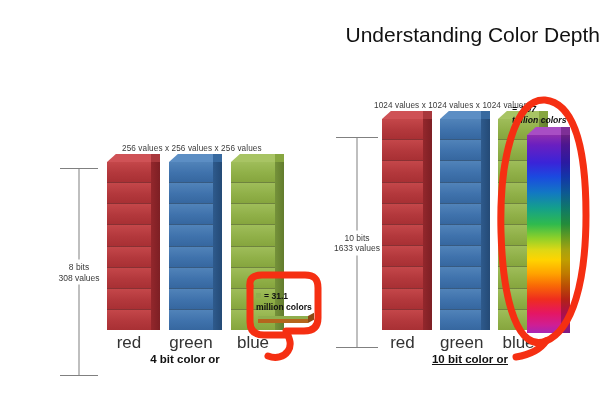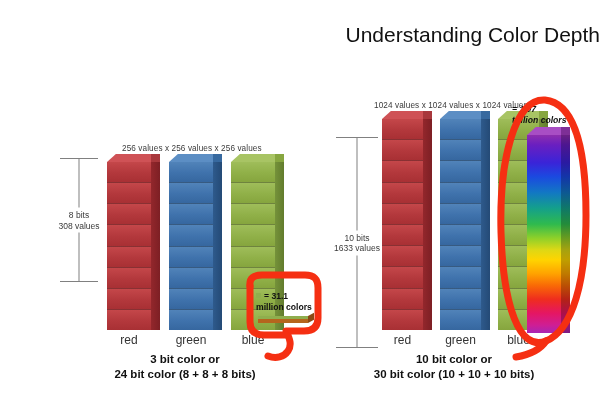--- a/index.html
+++ b/index.html
@@ -65,21 +65,21 @@
   .bartop .p{
     position:absolute;left:0;top:0;width:100%;height:100%;
     transform:skewX(-48deg);transform-origin:bottom left;
   }
   .bartop .p2{
     position:absolute;right:-9px;top:0;width:9px;height:100%;
   }
 
   
   .cname{
-    position:absolute;text-align:center;font-size:12px;color:#333;white-space:nowrap;
+    position:absolute;text-align:center;font-size:17px;color:#333;white-space:nowrap;
   }
 
   
   .vcap{
     position:absolute;font-size:8.2px;color:#3a3a3a;white-space:nowrap;letter-spacing:.1px;
   }
 
   
   .bcap{
     position:absolute;text-align:center;font-weight:bold;font-size:11.5px;line-height:15px;
@@ -138,21 +138,21 @@
 <div class="stage">
 
   <div id="title">
     <div>Understanding Color Depth</div>
   </div>
 
   <div>
 
     <div class="vcap" style="left:95px;top:144px;margin-left:27px;">256 values x  256 values x  256 values</div>
 
-    <div class="axis" style="left:60px;top:158px;width:38px;height:124px;">
+    <div class="axis" style="left:60px;top:168px;width:38px;height:208px;">
       <div class="cap top"></div>
       <div class="cap bot"></div>
       <div class="vline"></div>
       <div class="alabel">
         <span>8 bits</span><br>
         <span>308 values</span>
       </div>
     </div>
 
     <div class="bar c-red" style="left:107px;top:162px;width:44px;height:168px;">
@@ -218,22 +218,21 @@
     </div>
     <div class="flatbar" style="left:258px;top:316px;width:50px;height:7px;">
       <div class="fb-top">
           <div class="p"></div>
         </div>
       <div class="fb-face"></div>
       <div class="fb-side"></div>
     </div>
 
     <div class="bcap" style="left:40px;top:352px;width:290px;">
-      <div>3 bit color or</div>
-      <div>24 bit color (8 + 8 + 8 bits)</div>
+      <div>4 bit color or</div>
     </div>
   </div>
 
   <div>
 
     <div class="vcap" style="left:374px;top:101px;">1024 values x 1024 values x 1024 values</div>
 
     <div class="axis" style="left:336px;top:137px;width:42px;height:211px;">
       <div class="cap top"></div>
       <div class="cap bot"></div>
@@ -314,23 +313,22 @@
       </div>
       <div class="rbside"></div>
       <div class="rbface"></div>
     </div>
 
     <div class="callout" style="left:512px;top:104px;font-style:italic;">
       <span>= 1.07</span><br>
       <span>trillion colors</span>
     </div>
 
-    <div class="bcap" style="left:329px;top:352px;width:250px;">
+    <div class="bcap" style="left:345px;top:352px;width:250px;text-decoration:underline;">
       <div>10 bit color or</div>
-      <div>30 bit color (10 + 10 + 10 bits)</div>
     </div>
   </div>
 
   <svg id="annotations" width="600" height="414" viewBox="0 0 600 414">
 
     <path d="M250,286 C249,278 254,275 262,275 L305,275 C314,275 318,279 318,288
              L318,318 C318,327 313,331 304,331 L286,331
              C290,339 292,345 288,351 C284,357 276,359 268,356" fill="none" stroke="#f52f12" stroke-width="7" stroke-linecap="round" stroke-linejoin="round"></path>
     <path d="M250,286 L250,322 C250,331 255,335 264,335 L286,335" fill="none" stroke="#f52f12" stroke-width="7" stroke-linecap="round" stroke-linejoin="round"></path>
 

